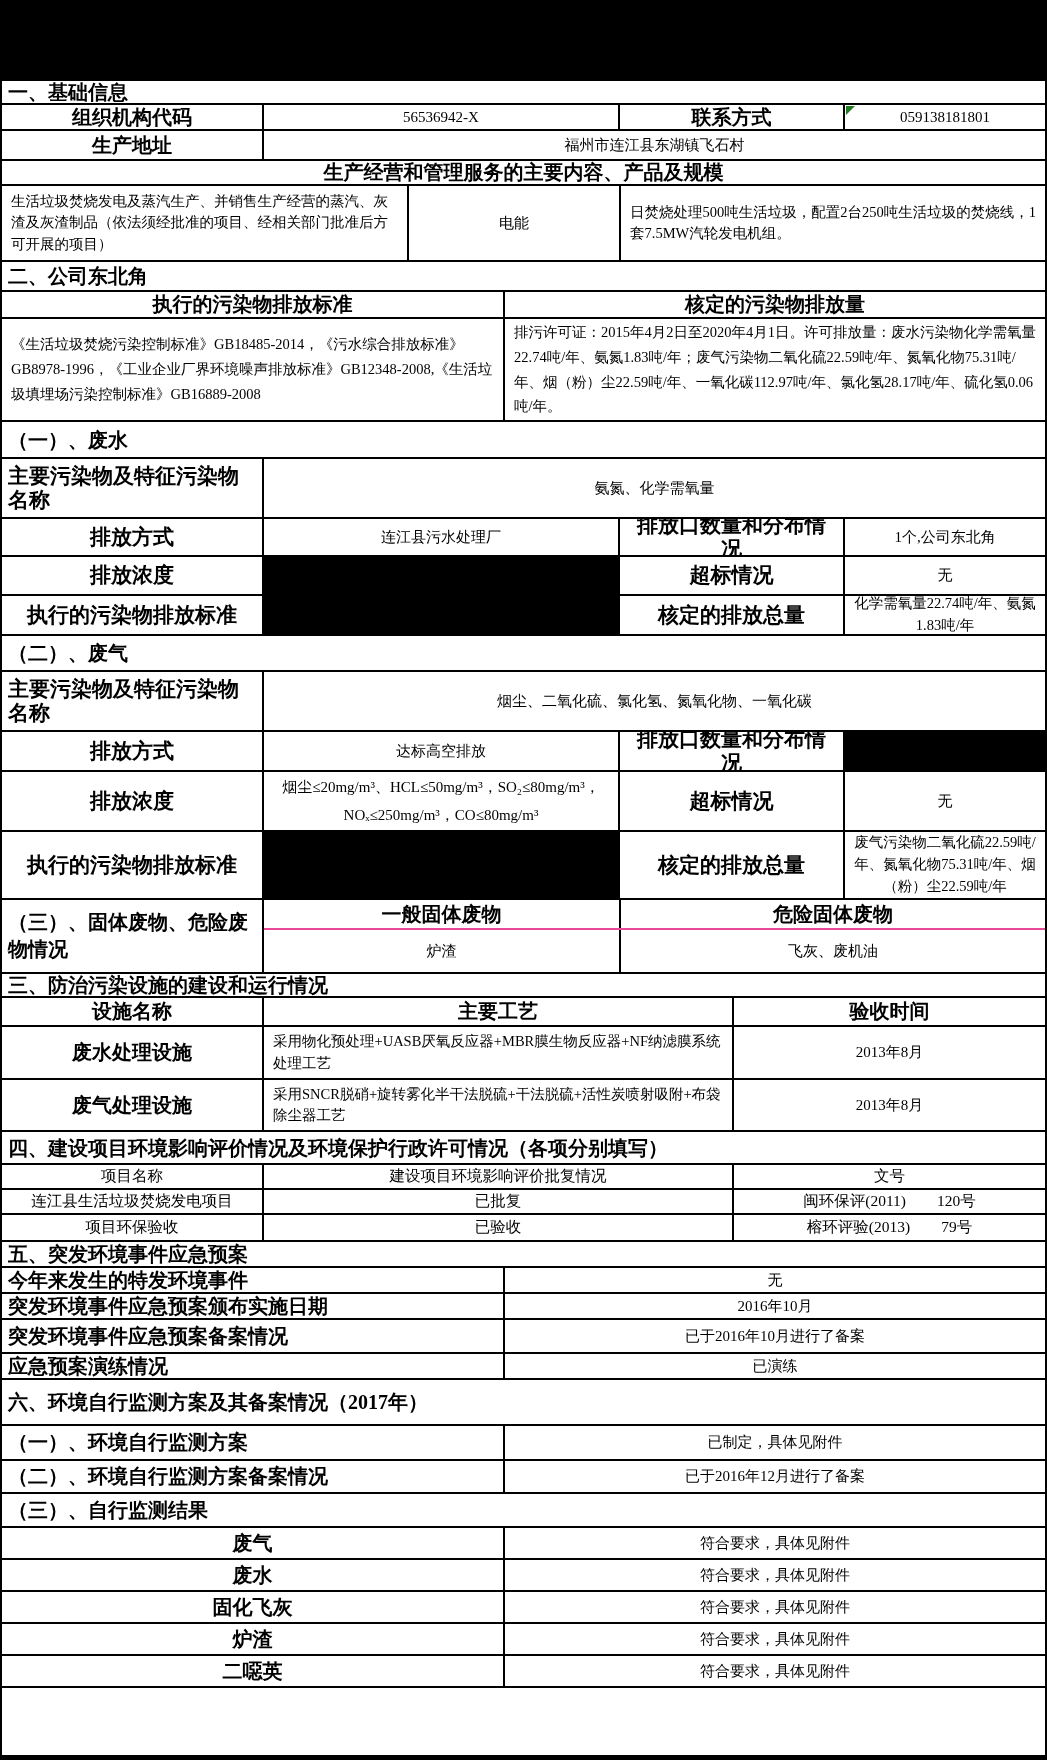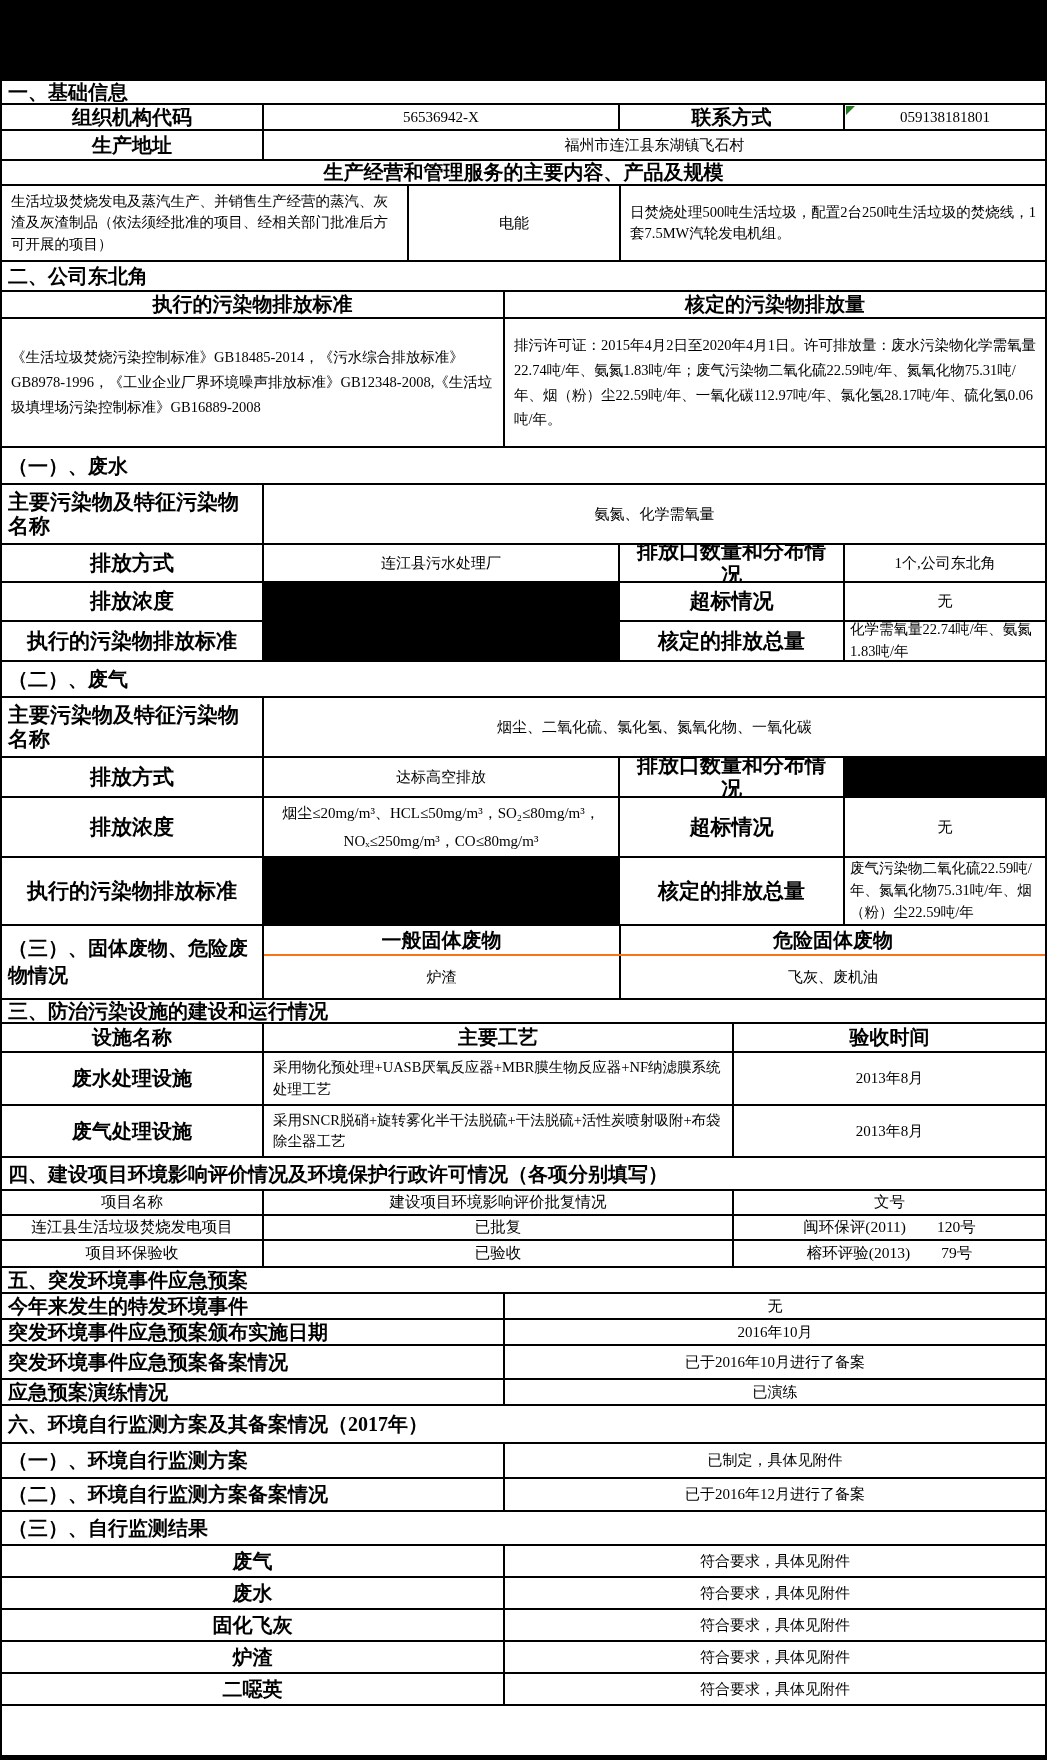--- a/index.html
+++ b/index.html
@@ -23,21 +23,21 @@
   .head{font-weight:bold;font-size:20px;padding:0 6px;display:flex;align-items:center;line-height:1.1;}
   .subhead{font-weight:bold;font-size:20px;}
   .label{font-weight:bold;font-size:21px;line-height:1.15;}
   .label.sm{font-size:20px;}
   .pad{padding:0 9px;}
   .value{font-size:15px;line-height:1.4;}
   .left{justify-content:flex-start;text-align:left;}
   .padl{padding:2px 6px;}
   .para{font-size:14.5px;line-height:1.45;padding:4px 9px;justify-content:flex-start;text-align:left;align-items:center;display:flex;}
   .para2{font-size:14.5px;line-height:1.72;padding:4px 9px;justify-content:flex-start;text-align:left;}
-  .small{font-size:14.5px;line-height:1.5;padding:2px 5px;justify-content:flex-start;text-align:left;}
+  .small{font-size:14.5px;line-height:1.5;padding:2px 5px;justify-content:flex-start;text-align:center;}
   .plain{font-weight:normal;font-size:15.5px;}
   .conc{font-size:15px;line-height:1.9;padding:2px 10px;}
   .redact{background:#000;}
   .rel{position:relative;}
   .tri{position:absolute;left:1px;top:1px;width:0;height:0;border-top:9px solid #217a21;border-right:9px solid transparent;}
   .solidright{flex:1;display:flex;flex-direction:column;}
   .ssub{display:flex;box-sizing:border-box;flex:0 0 auto;}
   .grow{flex:1 1 auto;border-bottom:none;}
 </style>
 </head>
@@ -76,21 +76,21 @@
     <div class="c e3 para last">日焚烧处理500吨生活垃圾，配置2台250吨生活垃圾的焚烧线，1套7.5MW汽轮发电机组。</div>
   </div>
 
   <div class="r head" style="height:30px">二、公司东北角</div>
 
   <div class="r" style="height:27px">
     <div class="c b1 label sm">执行的污染物排放标准</div>
     <div class="c b2 label sm last">核定的污染物排放量</div>
   </div>
 
-  <div class="r" style="height:129px">
+  <div class="r" style="height:103px">
     <div class="c b1 para2">《生活垃圾焚烧污染控制标准》GB18485-2014，《污水综合排放标准》GB8978-1996，《工业企业厂界环境噪声排放标准》GB12348-2008,《生活垃圾填埋场污染控制标准》GB16889-2008</div>
     <div class="c b2 para2 last">排污许可证：2015年4月2日至2020年4月1日。许可排放量：废水污染物化学需氧量22.74吨/年、氨氮1.83吨/年；废气污染物二氧化硫22.59吨/年、氮氧化物75.31吨/年、烟（粉）尘22.59吨/年、一氧化碳112.97吨/年、氯化氢28.17吨/年、硫化氢0.06吨/年。</div>
   </div>
 
   <div class="r head" style="height:37px">（一）、废水</div>
 
   <div class="r" style="height:60px">
     <div class="c a1 label left padl">主要污染物及特征污染物名称</div>
     <div class="c value last" style="flex:1">氨氮、化学需氧量</div>
   </div>
@@ -140,21 +140,21 @@
   <div class="r" style="height:68px">
     <div class="c a1 label">执行的污染物排放标准</div>
     <div class="c a2 redact"></div>
     <div class="c a3 label">核定的排放总量</div>
     <div class="c a4 small last">废气污染物二氧化硫22.59吨/年、氮氧化物75.31吨/年、烟（粉）尘22.59吨/年</div>
   </div>
 
   <div class="r" style="height:74px">
     <div class="c c1 subhead left padl">（三）、固体废物、危险废物情况</div>
     <div class="solidright">
-      <div class="ssub" style="height:30px;border-bottom:2px solid #f97316">
+      <div class="ssub" style="height:30px;border-bottom:2px solid #ec4899">
         <div class="c c2 label sm" style="height:100%">一般固体废物</div>
         <div class="c label sm last" style="flex:1;height:100%">危险固体废物</div>
       </div>
       <div class="ssub" style="flex:1">
         <div class="c c2 value" style="height:100%">炉渣</div>
         <div class="c value last" style="flex:1;height:100%">飞灰、废机油</div>
       </div>
     </div>
   </div>
 
@@ -210,21 +210,21 @@
   </div>
   <div class="r" style="height:34px">
     <div class="c b1 label sm left padl">突发环境事件应急预案备案情况</div>
     <div class="c b2 value last">已于2016年10月进行了备案</div>
   </div>
   <div class="r" style="height:26px">
     <div class="c b1 label sm left padl">应急预案演练情况</div>
     <div class="c b2 value last">已演练</div>
   </div>
 
-  <div class="r head" style="height:38px">六、环境自行监测方案及其备案情况（2017年）</div>
+  <div class="r head" style="height:46px">六、环境自行监测方案及其备案情况（2017年）</div>
 
   <div class="r" style="height:35px">
     <div class="c b1 label sm left padl">（一）、环境自行监测方案</div>
     <div class="c b2 value last">已制定，具体见附件</div>
   </div>
   <div class="r" style="height:33px">
     <div class="c b1 label sm left padl">（二）、环境自行监测方案备案情况</div>
     <div class="c b2 value last">已于2016年12月进行了备案</div>
   </div>
 

